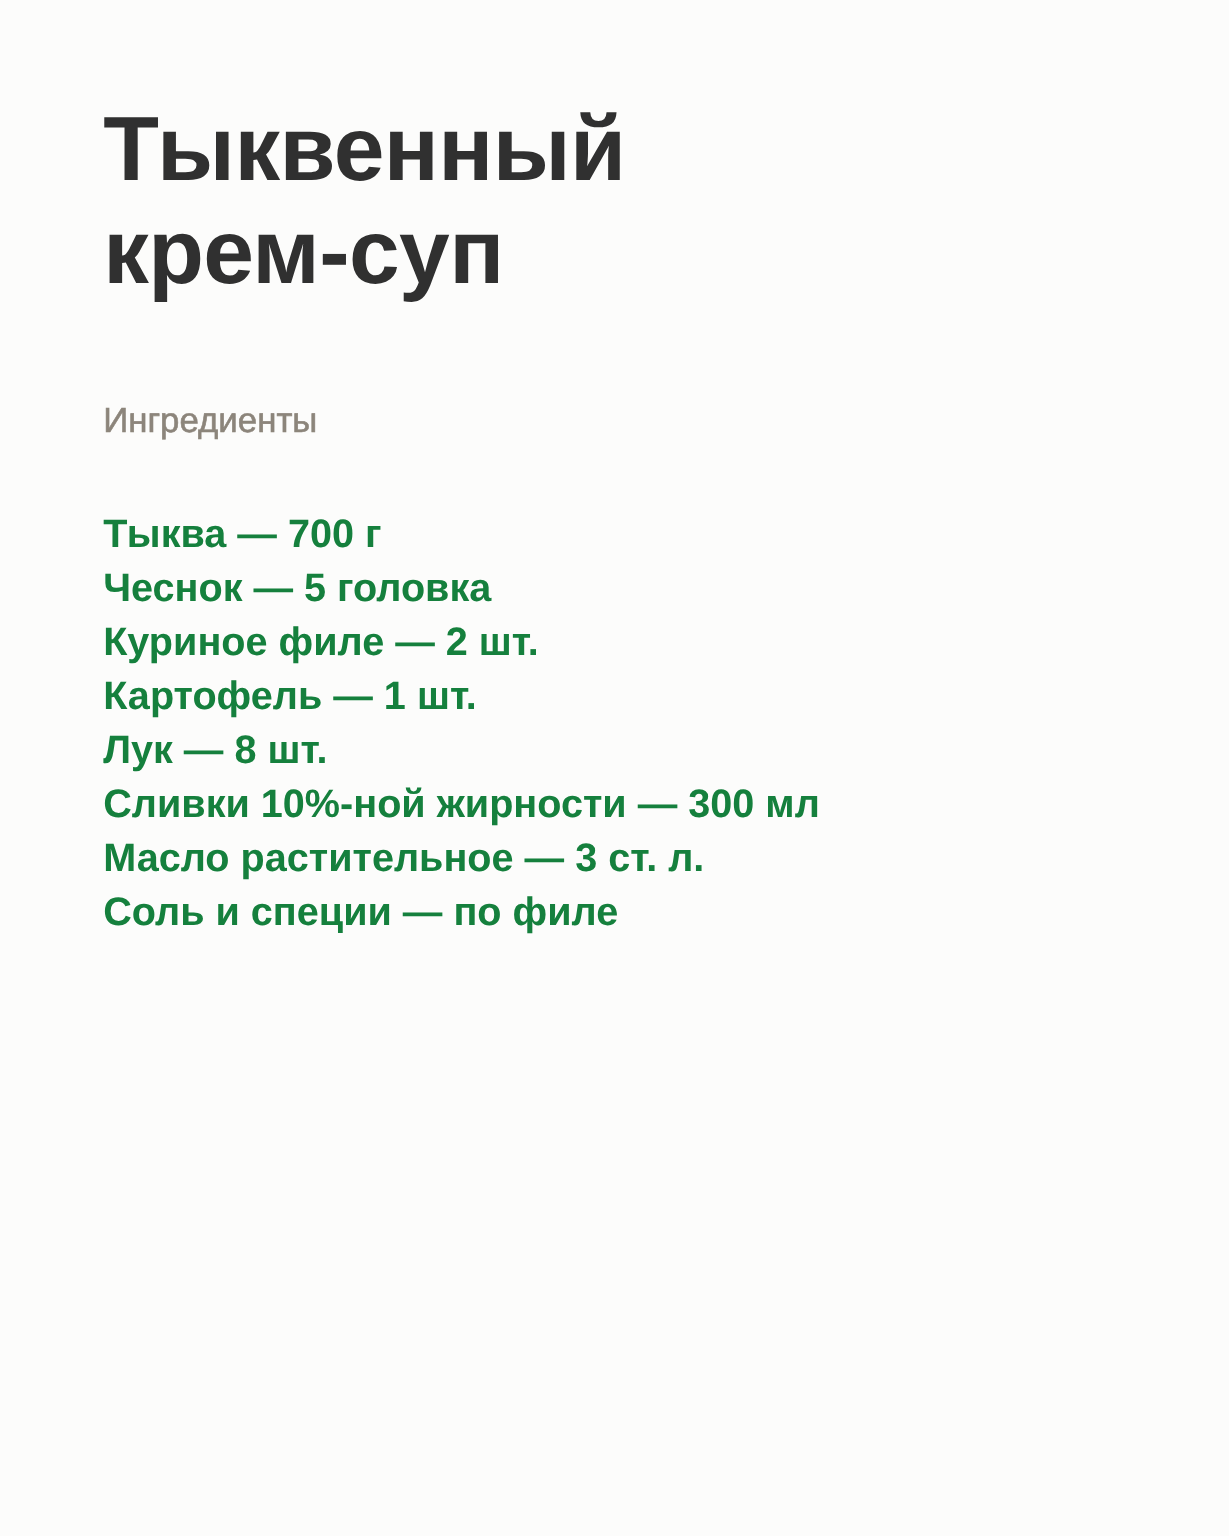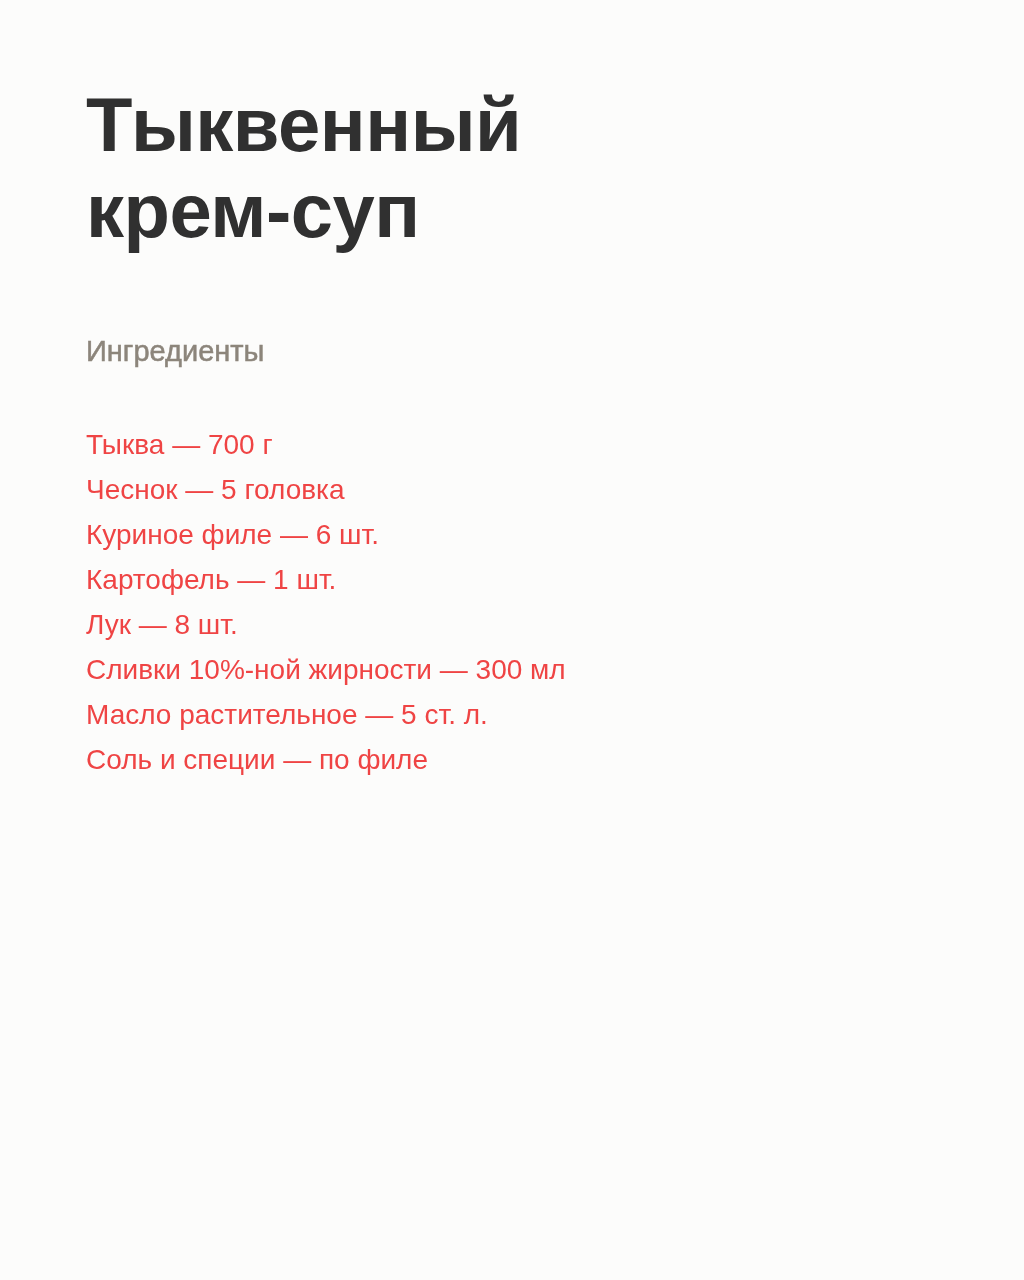--- a/index.html
+++ b/index.html
@@ -35,37 +35,37 @@
     font-weight: 400;
     -webkit-text-stroke: 0.5px #8c857b;
     color: #8c857b;
   }
   .ingredients-list {
     margin: 47px 0 0 0;
     padding: 0;
     list-style: none;
   }
   .ingredients-list li {
-    font-size: 28px;
+    font-size: 33px;
     line-height: 45px;
-    font-weight: 400;
-    color: #ef4444;
+    font-weight: 700;
+    color: #15803d;
   }
 </style>
 </head>
 <body>
 
 <main class="page">
   <h1 class="recipe-title">Тыквенный крем-суп</h1>
 
   <h2 class="ingredients-heading">Ингредиенты</h2>
 
   <ul class="ingredients-list">
     <li>Тыква — 700 г</li>
     <li>Чеснок — 5 головка</li>
-    <li>Куриное филе — 6 шт.</li>
+    <li>Куриное филе — 2 шт.</li>
     <li>Картофель — 1 шт.</li>
     <li>Лук — 8 шт.</li>
     <li>Сливки 10%-ной жирности — 300 мл</li>
-    <li>Масло растительное — 5 ст. л.</li>
+    <li>Масло растительное — 3 ст. л.</li>
     <li>Соль и специи — по филе</li>
   </ul>
 </main>
 
 </body></html>

